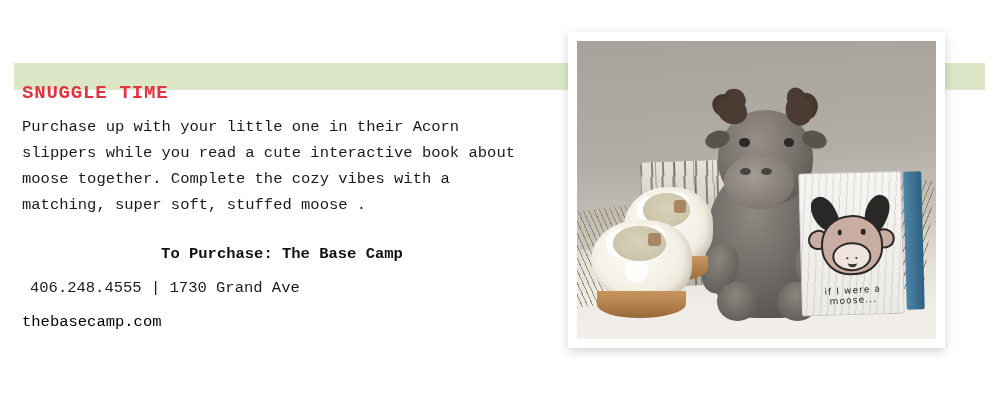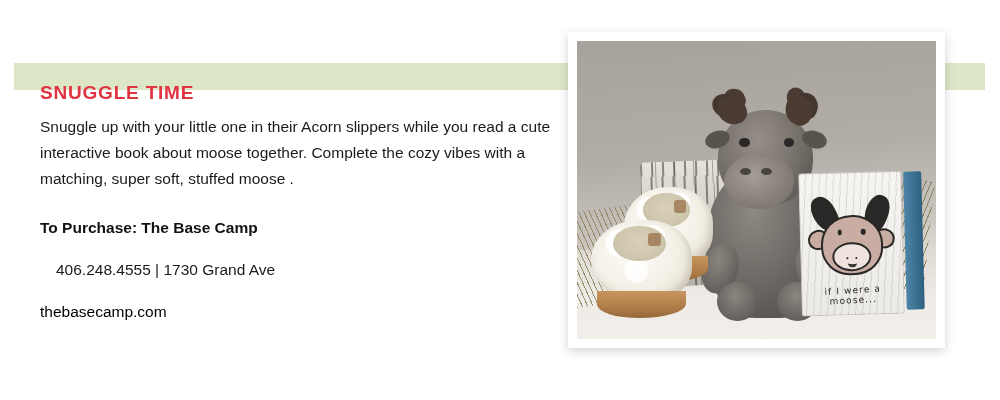--- a/index.html
+++ b/index.html
@@ -27,52 +27,54 @@
     top: 63px;
     width: 971px;
     height: 27px;
     background: #dde7c8;
     z-index: 1;
   }
 
   
   .text-col {
     position: absolute;
-    left: 40px;
+    left: 22px;
     top: 82px;
     width: 520px;
     z-index: 3;
+    font-family: Liberation Mono, monospace;
   }
   .headline {
     margin: 0;
     font-size: 19px;
     font-weight: bold;
     letter-spacing: 0.8px;
     color: #e03440;
     line-height: 22px;
   }
   .body-copy {
     margin: 10px 0 0 0;
     font-size: 15.5px;
     line-height: 26px;
     color: #1a1a1a;
     font-weight: 400;
   }
   .purchase-block {
     margin-top: 23px;
   }
   .purchase-line {
-    margin: 0;
+    margin: 8px;
     font-size: 15.5px;
     line-height: 26px;
     color: #111111;
     font-weight: bold;
+    text-align: center;
   }
   .contact-line {
-    margin: 16px;
+    margin: 8px;
     font-size: 15.5px;
     line-height: 26px;
     color: #1a1a1a;
     font-weight: 400;
   }
   .website-line {
     margin: 0;
     font-size: 15.5px;
     line-height: 26px;
     color: #000000;
@@ -434,21 +436,21 @@
 </head>
 <body>
 
 <div class="page">
 
   <div class="band"></div>
 
   <div class="text-col">
     <h1 class="headline">SNUGGLE TIME</h1>
 
-    <p class="body-copy">Snuggle up with your little one in their Acorn slippers while you read a cute interactive book about moose together. Complete the cozy vibes with a matching, super soft, stuffed moose .</p>
+    <p class="body-copy">Purchase up with your little one in their Acorn slippers while you read a cute interactive book about moose together. Complete the cozy vibes with a matching, super soft, stuffed moose .</p>
 
 
     <div class="purchase-block">
       <p class="purchase-line">To Purchase: The Base Camp</p>
       <p class="contact-line">406.248.4555  | 1730 Grand Ave</p>
       <p class="website-line">thebasecamp.com</p>
     </div>
   </div>
 
   <div class="photo-frame">

